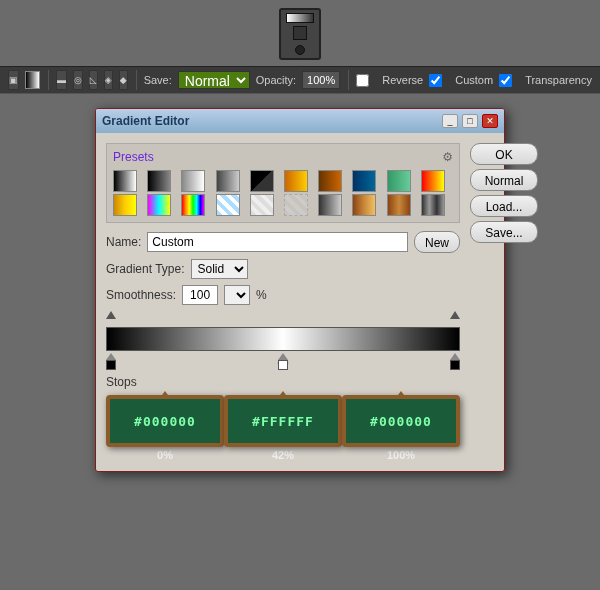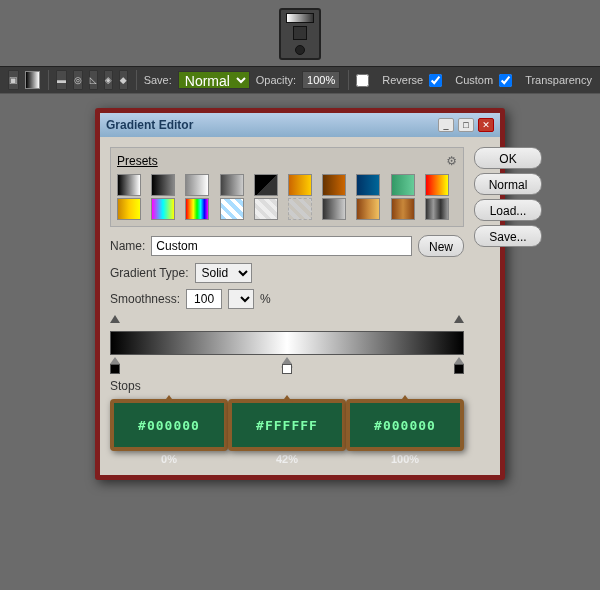--- a/index.html
+++ b/index.html
@@ -120,21 +120,21 @@
       font-size: 11px;
     }
 
     
     .dialog {
       position: absolute;
       left: 95px;
       top: 108px;
       width: 410px;
       background: #d4d0c8;
-      border: 5px solid #7f1d1d;
+      border: 1px solid #7f1d1d;
       border-radius: 3px;
       box-shadow: 3px 3px 12px rgba(0,0,0,0.6);
     }
     .dialog-titlebar {
       background: linear-gradient(to bottom, #b8cfe8, #8aaecc);
       height: 24px;
       display: flex;
       align-items: center;
       justify-content: space-between;
       padding: 0 6px;
@@ -181,22 +181,21 @@
       margin-bottom: 8px;
     }
     .presets-header {
       display: flex;
       justify-content: space-between;
       align-items: center;
       margin-bottom: 6px;
     }
     .presets-label {
       font-size: 12px;
-      color: #000000;
-      text-decoration: underline;
+      color: #6d28d9;
     }
     .presets-gear {
       font-size: 12px;
       color: #666;
       cursor: pointer;
     }
     .presets-grid {
       display: grid;
       grid-template-columns: repeat(10, 1fr);
       gap: 2px;

